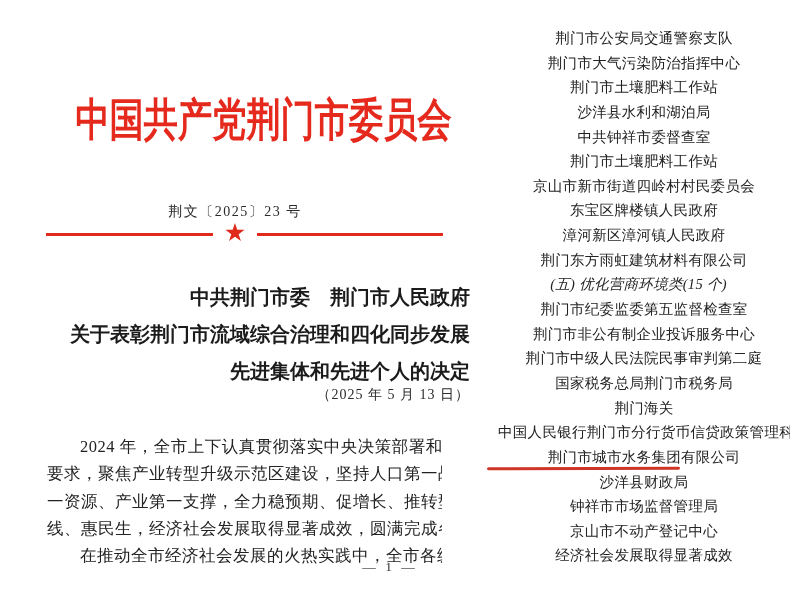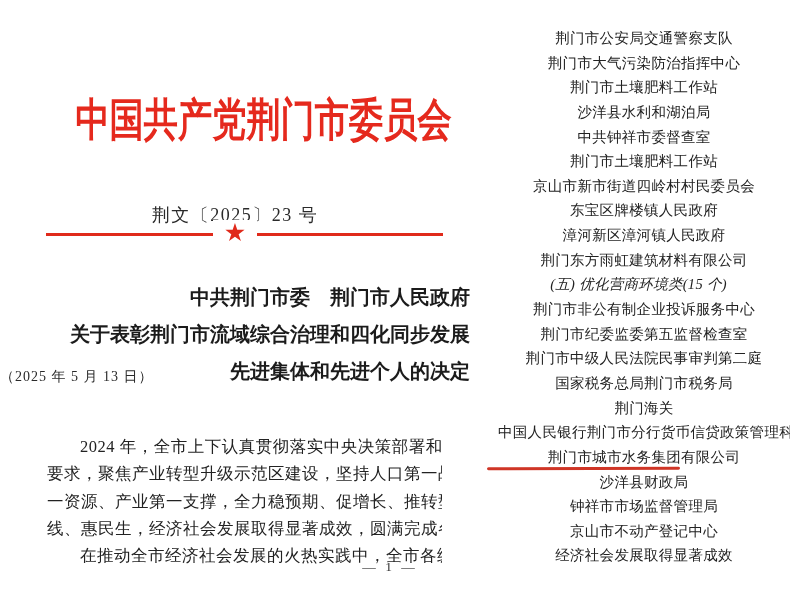--- a/index.html
+++ b/index.html
@@ -41,21 +41,21 @@
     display: inline-block;
     transform: scaleX(0.76);
     transform-origin: 50% 50%;
     letter-spacing: 0px;
   }
   .doc-number {
     position: absolute;
     left: 0; top: 203px;
     width: 470px;
     text-align: center;
-    font-size: 18px;
+    font-size: 14px;
     letter-spacing: 1.5px;
     color: #2a2a2a;
   }
   .red-rule {
     position: absolute;
     left: 46px; top: 233px;
     width: 397px; height: 3px;
     background: #e02a1b;
   }
   .star-wrap {
@@ -79,23 +79,23 @@
     width: 470px;
     text-align: right;
     font-weight: bold;
     font-size: 20px;
     line-height: 37px;
     color: #1b1b1b;
     white-space: nowrap;
   }
   .doc-date {
     position: absolute;
-    left: 0; top: 368px;
-    width: 470px;
-    text-align: left;
+    left: 0; top: 386px;
+    width: 470px;
+    text-align: right;
     font-size: 14px;
     letter-spacing: 1px;
     color: #2a2a2a;
   }
   .doc-body {
     position: absolute;
     left: 47px; top: 433px;
     width: 395px;
     font-size: 16.5px;
     color: #222222;
@@ -193,22 +193,22 @@
     <div class="row"><span>荆门市大气污染防治指挥中心</span></div>
     <div class="row"><span>荆门市土壤肥料工作站</span></div>
     <div class="row"><span>沙洋县水利和湖泊局</span></div>
     <div class="row"><span>中共钟祥市委督查室</span></div>
     <div class="row"><span>荆门市土壤肥料工作站</span></div>
     <div class="row"><span>京山市新市街道四岭村村民委员会</span></div>
     <div class="row"><span>东宝区牌楼镇人民政府</span></div>
     <div class="row"><span>漳河新区漳河镇人民政府</span></div>
     <div class="row"><span>荆门东方雨虹建筑材料有限公司</span></div>
     <div class="row heading"><span>(五) 优化营商环境类(15 个)</span></div>
+    <div class="row"><span>荆门市纪委监委第五监督检查室</span></div>
     <div class="row"><span>荆门市非公有制企业投诉服务中心</span></div>
-    <div class="row"><span>荆门市纪委监委第五监督检查室</span></div>
     <div class="row"><span>荆门市中级人民法院民事审判第二庭</span></div>
     <div class="row"><span>国家税务总局荆门市税务局</span></div>
     <div class="row"><span>荆门海关</span></div>
     <div class="row"><span>中国人民银行荆门市分行货币信贷政策管理科</span></div>
     <div class="row">
       <span>荆门市城市水务集团有限公司</span>
       <span class="red-underline"></span>
     </div>
     <div class="row"><span>沙洋县财政局</span></div>
     <div class="row"><span>钟祥市市场监督管理局</span></div>

